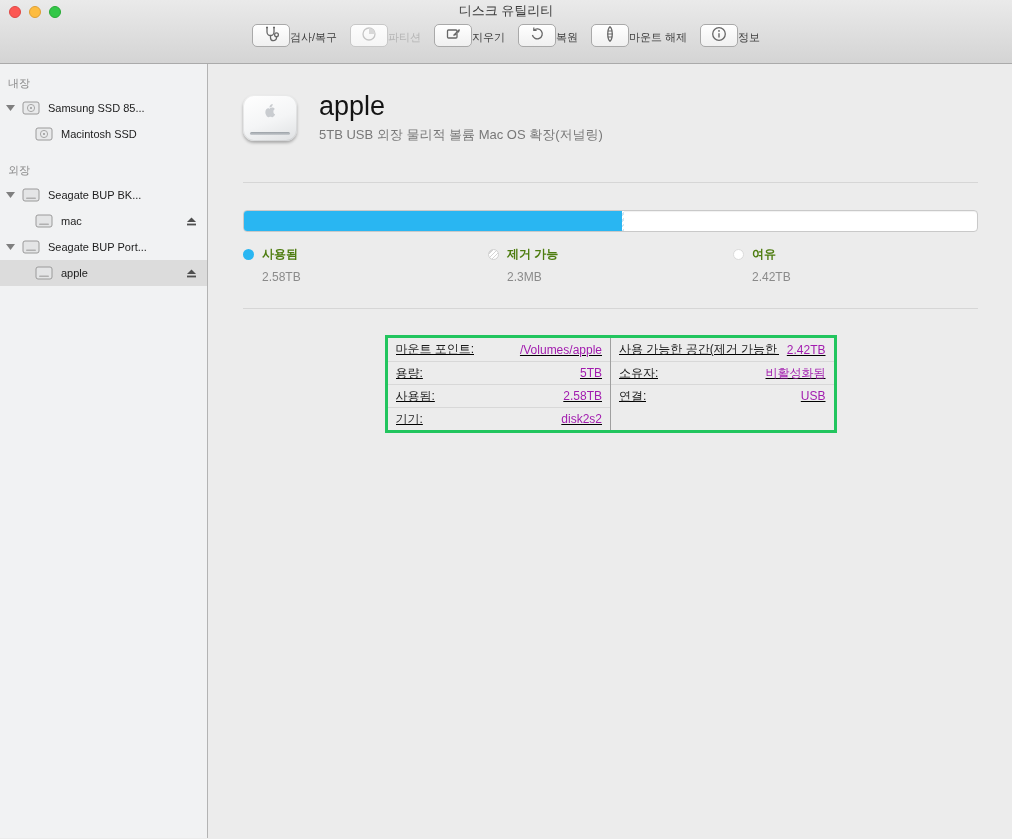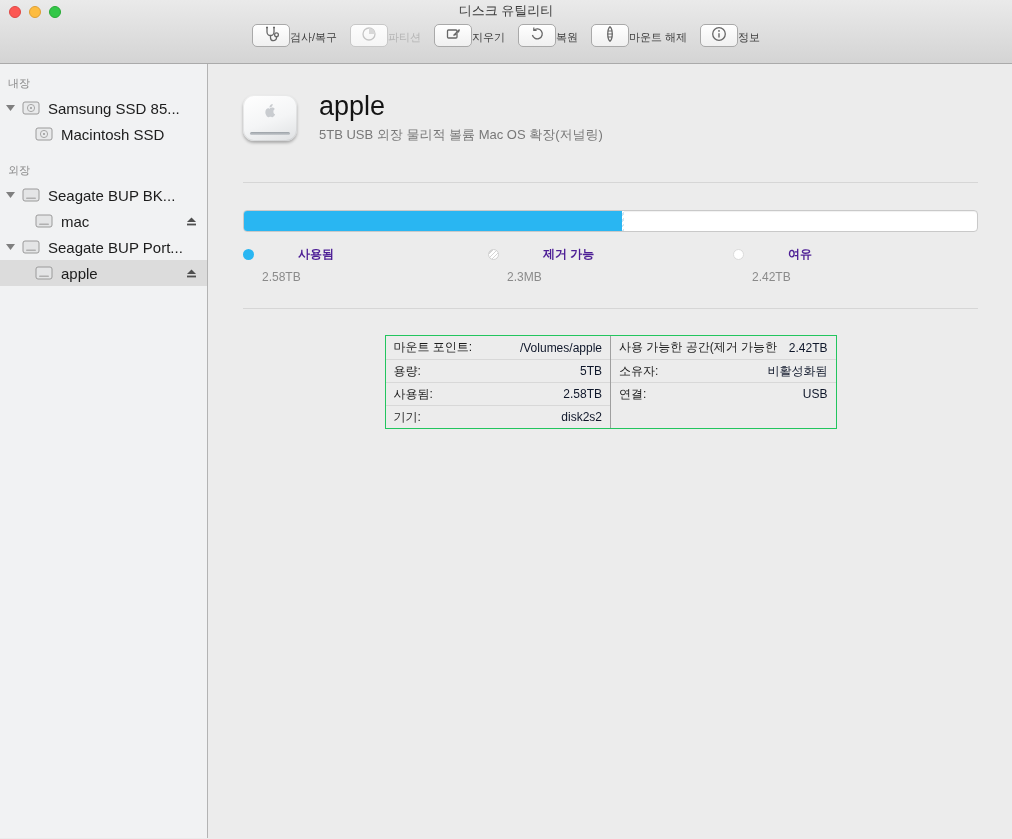--- a/index.html
+++ b/index.html
@@ -27,21 +27,21 @@
   .tool-label { font-size:11px; color:#3d3d3d; margin-top:3px; white-space:nowrap; }
   .tool svg { stroke:#676767; fill:none; stroke-width:1.3; }
   .tool.disabled .tool-btn { border-color:#c8c8c8; background:linear-gradient(#fdfdfd,#f5f5f5); }
   .tool.disabled .tool-label { color:#b4b4b4; }
   .tool.disabled svg { opacity:.35; }
 
   
   .bodyrow { display:flex; height:774px; }
   .sidebar { width:208px; background:#f1f2f3; border-right:1px solid #b3b3b3; padding-top:8px; flex:none; }
   .side-section-label { font-size:11px; color:#8a8a8a; padding:4px 0 4px 8px; }
-  .side-row { height:26px; display:flex; align-items:center; font-size:15px; color:#1c1c1c; padding-left:6px; }
+  .side-row { height:26px; display:flex; align-items:center; font-size:11px; color:#1c1c1c; padding-left:6px; }
   .side-row .disc { width:16px; flex:none; display:flex; align-items:center; }
   .side-row .spacer { width:29px; flex:none; }
   .side-row .disk-ic { margin-right:8px; flex:none; display:flex; }
   .side-row .lbl { white-space:nowrap; overflow:hidden; }
   .side-row .eject { margin-left:auto; margin-right:9px; display:flex; cursor:default; }
   .side-row.selected { background:#dcdcdc; }
   .sidegap { height:12px; }
 
   .main { flex:1; padding:0 34px 0 35px; }
   .vol-header { margin-top:27px; display:flex; align-items:center; }
@@ -69,30 +69,30 @@
   .fill { background:#29b6f2; }
   .purge { width:2px; background:repeating-linear-gradient(135deg,#ffffff 0 2px,#cfe4f0 2px 4px); }
 
   .legend { display:flex; margin-top:14px; }
   .legend-item { flex:1; }
   .legend-head { display:flex; align-items:center; gap:8px; }
   .dot { width:11px; height:11px; border-radius:50%; flex:none; }
   .dot.used { background:#29b6f2; }
   .dot.purgeable { background:repeating-linear-gradient(135deg,#ffffff 0 2px,#d6d6d6 2px 3px); border:1px solid #d2d2d2; }
   .dot.free { background:#ffffff; border:1px solid #dadada; }
-  .legend-label { font-size:12px; font-weight:bold; color:#4c1d95;margin-left:36px; }
+  .legend-label { font-size:12px; font-weight:bold; color:#4d7c0f; }
   .legend-value { font-size:12px; color:#8a8a8a; margin:7px 0 0 19px; }
 
-  .details { width:452px; margin:26px auto 0; display:flex; border:1px solid #22c55e; font-size:12px; }
+  .details { width:452px; margin:26px auto 0; display:flex; border:3px solid #22c55e; font-size:12px;text-decoration:underline; }
   .dcol { flex:1; min-width:0; }
   .dcol + .dcol { border-left:1px solid #9f9f9f; }
   .drow { height:23px; display:flex; align-items:center; justify-content:space-between; padding:0 8px; white-space:nowrap; }
   .drow + .drow { border-top:1px solid #d8d8d8; }
   .dlabel { color:#1b1b1b; overflow:hidden; }
-  .dvalue { color:#0f172a; margin-left:8px; flex:none; }
+  .dvalue { color:#a21caf; margin-left:8px; flex:none; }
 </style>
 </head>
 <body>
 
 <div class="window">
 
   <div class="chrome">
     <div class="titlebar">
       <div class="traffic">
         <div class="light red"></div>

